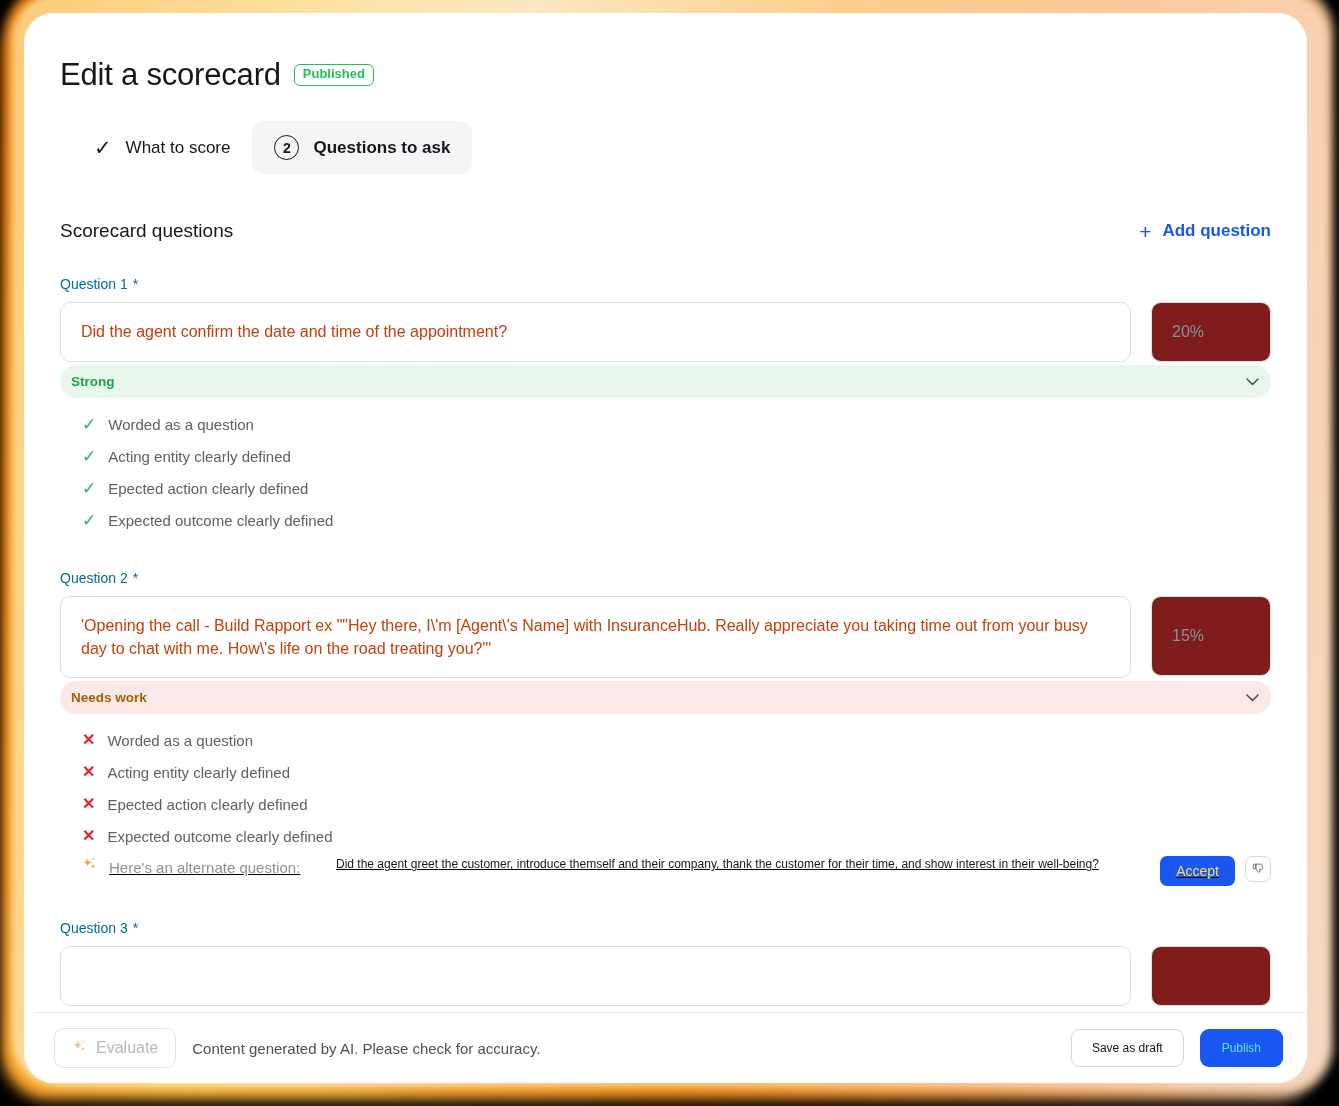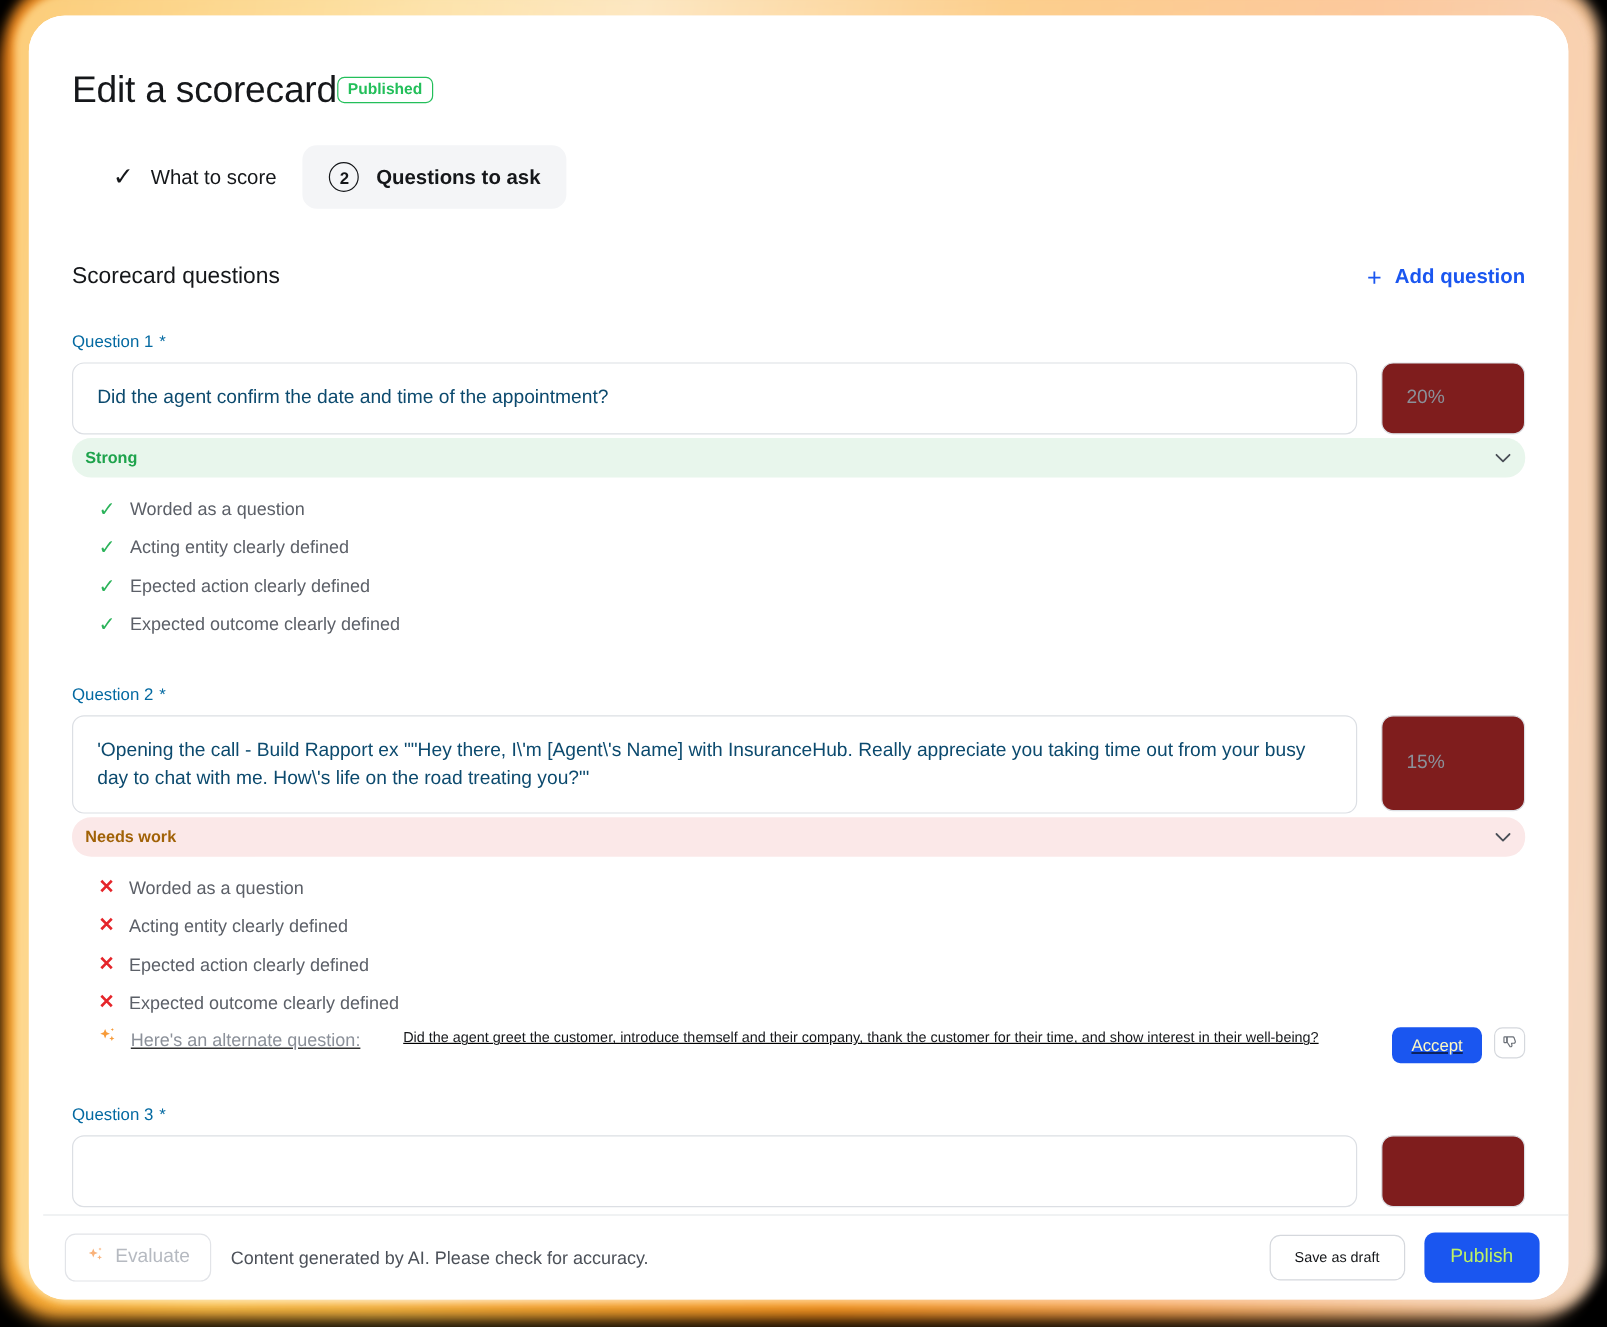--- a/index.html
+++ b/index.html
@@ -68,21 +68,21 @@
     overflow: hidden;
     background: #fff;
   }
 
   .inner { padding: 44px 36px 0 36px; }
 
   
   .title-row {
     display: flex;
     align-items: center;
-    gap: 0;
+    gap: 13px;
   }
   .page-title {
     font-size: 31px;
     font-weight: 400;
     color: #15171a;
     letter-spacing: -.2px;
   }
   .badge-published {
     border: 1.4px solid #23bf5a;
     color: #23bf5a;
@@ -151,21 +151,21 @@
 
   .q-row { display: flex; gap: 20px; align-items: flex-start; }
 
   .q-input {
     flex: 1;
     min-height: 60px;
     border: 1px solid #dcdfe4;
     border-radius: 10px;
     padding: 17px 20px;
     font-size: 16px;
-    color: #0c4a6e;
+    color: #c2410c;
     line-height: 1.45;
     background: #fff;
   }
   .q-input.tall { min-height: 80px; }
   .q-input.empty { min-height: 60px; }
 
   .q-weight {
     width: 120px;
     height: 60px;
     border: 1px solid #dcdfe4;
@@ -224,21 +224,21 @@
   .alt-text {
     flex: 1;
     font-size: 12px;
     color: #15171a;
     line-height: 1.37;
     padding-right: 12px;
   }
   .alt-actions { display: flex; align-items: flex-start; gap: 10px; flex: none; }
   .btn-accept {
     background: #1a56f0;
-    color: #fef9c3;
+    color: #fde047;
     border: none;
     border-radius: 7px;
     font-size: 14px;
     font-weight: 500;
     padding: 7px 16px;
     cursor: pointer;
     font-family: inherit;
   }
   .btn-thumb {
     width: 26px; height: 26px;
@@ -283,23 +283,23 @@
     font-size: 12px;
     color: #15171a;
     cursor: pointer;
     font-family: inherit;
     margin-left: 18px;
   }
   .btn-publish {
     border: none;
     border-radius: 9px;
     background: #1a56f0;
-    color: #bef264;
+    color: #5eead4;
     padding: 12px 22px;
-    font-size: 16px;
+    font-size: 12px;
     cursor: pointer;
     font-family: inherit;
   }
 </style>
 </head>
 <body>
 
 <div id="frame">
   <div class="glow glow-c"></div>
   <div class="glow glow-a"></div>

